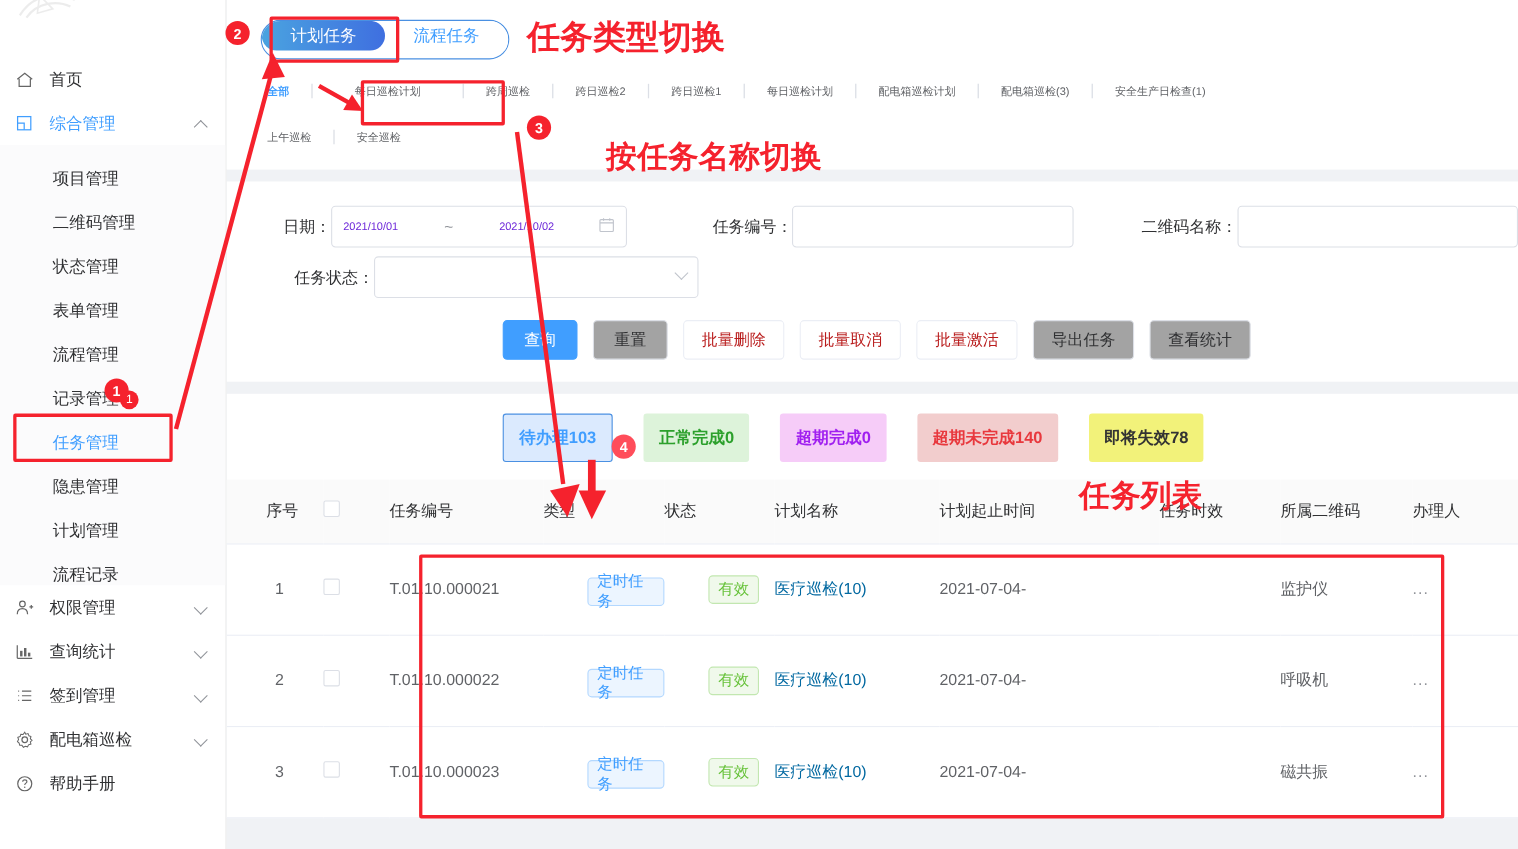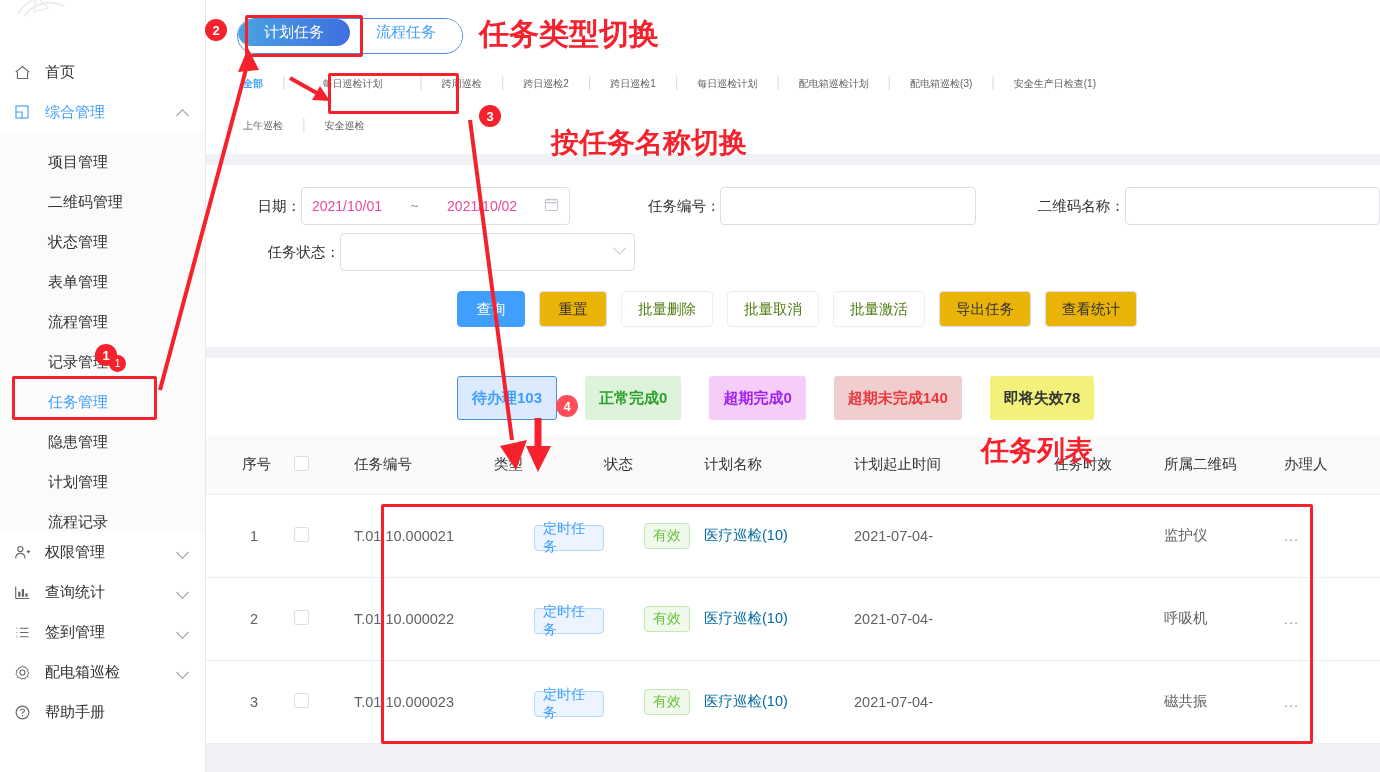--- a/index.html
+++ b/index.html
@@ -120,45 +120,45 @@
   }
   .frow { display: flex; align-items: center; padding: 0 0 0 24px; height: 46px; }
   .flabel { font-size: 14.5px; color: #303133; text-align: right; }
   .fctrl {
     border: 1px solid #dcdfe6; border-radius: 4px;
     height: 38px; background: #fff;
     display: flex; align-items: center;
     font-size: 14px; color: #606266;
   }
   .daterange { width: 300px; padding: 0 10px; justify-content: space-between; }
-  .daterange .dv { color: #ec4899; font-size: 14px; }
+  .daterange .dv { color: #6d28d9; font-size: 10px; }
   .daterange .tilde { color: #909399; padding: 0 6px; }
   .cal-icon { color: #c0c4cc; margin-left: 4px; }
   .input-box { padding: 0 10px; }
   .select-box { width: 295px; padding: 0 10px; justify-content: space-between; }
   .chev {
     width: 9px; height: 9px;
     border-right: 1.5px solid #c0c4cc;
     border-bottom: 1.5px solid #c0c4cc;
     transform: rotate(45deg) translate(-3px,-3px);
   }
 
   .btn-row { display: flex; align-items: center; gap: 14px; padding: 16px 0 6px 251px; }
   .btn {
     height: 36px; min-width: 68px;
     padding: 0 16px;
     border: 1px solid #dcdfe6; border-radius: 4px;
-    background: #eab308; color: #303133;
+    background: #a3a3a3; color: #303133;
     font-size: 14.5px;
     display: inline-flex; align-items: center; justify-content: center;
     cursor: pointer;
     font-family: "Liberation Sans", sans-serif;
   }
   .btn.primary { background: #409eff; border-color: #409eff; color: #fff; }
-  .btn.disabled { color: #4d7c0f; background: #fff; border-color: #ebeef5; cursor: not-allowed; }
+  .btn.disabled { color: #b91c1c; background: #fff; border-color: #ebeef5; cursor: not-allowed; }
 
   .list-card { background: #fff; margin-top: 11px; }
   .chips { display: flex; align-items: center; gap: 28px; padding: 18px 0 16px 251px; }
   .chip {
     height: 44px; padding: 0 14px;
     display: inline-flex; align-items: center; justify-content: center;
     font-size: 15px; font-weight: bold;
     border-radius: 3px;
     cursor: pointer;
     font-family: "Liberation Sans", sans-serif;

